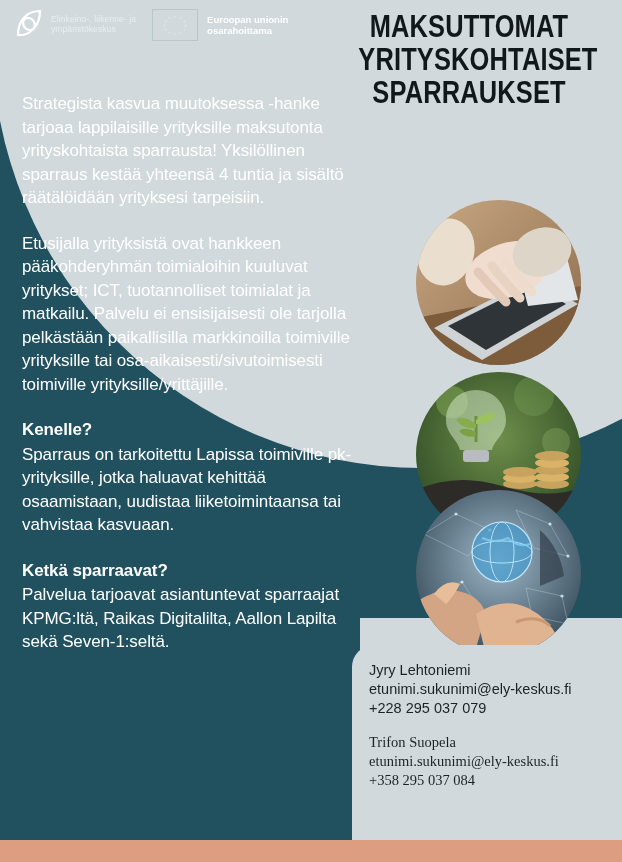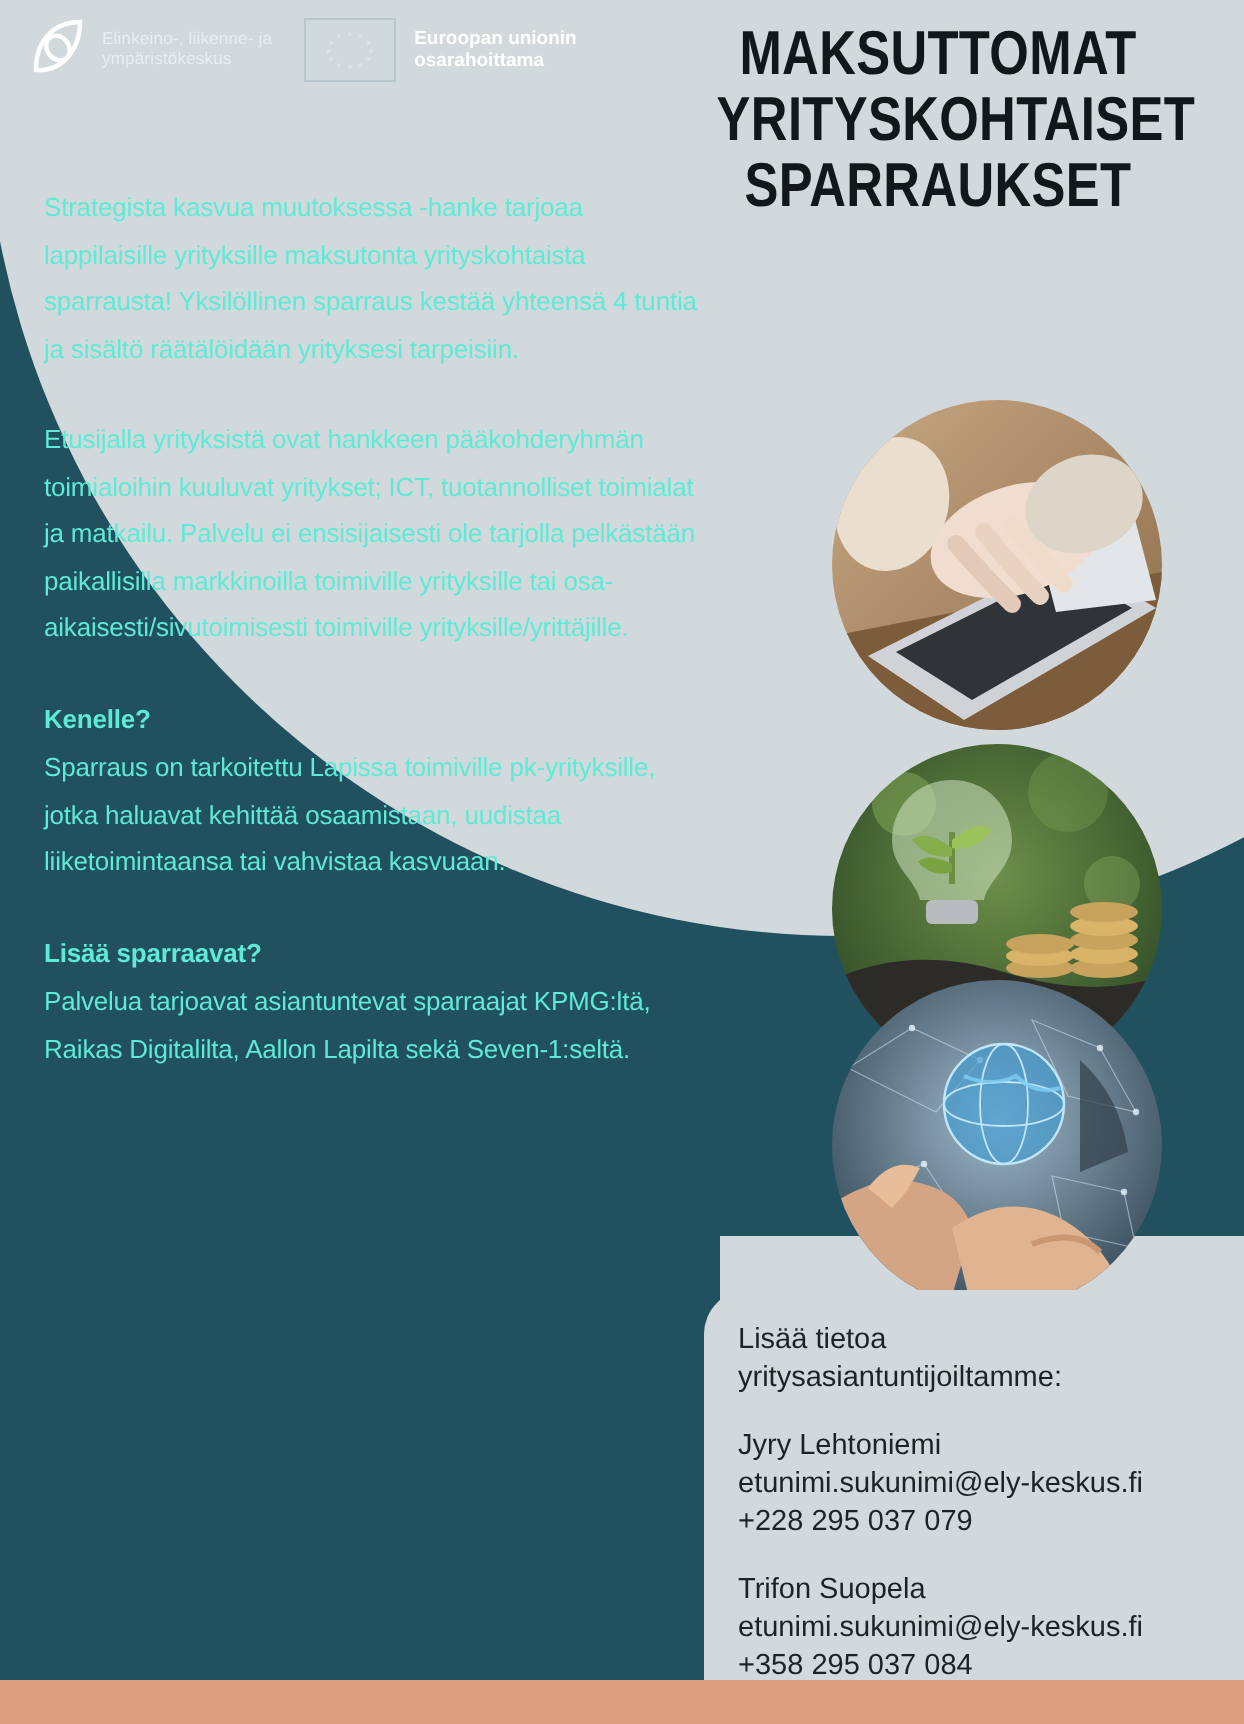--- a/index.html
+++ b/index.html
@@ -119,22 +119,22 @@
     z-index: 7;
   }
 
   
   .content {
     position: absolute;
     left: 22px;
     top: 92px;
     width: 330px;
     z-index: 5;
-    color: #5eead4;
-    font-size: 13px;
+    color: #ffffff;
+    font-size: 17px;
     line-height: 23.5px;
     letter-spacing: -0.1px;
   }
   .content p {
     margin: 0 0 22px 0;
   }
   .content p:last-child { margin-bottom: 0; }
   .sec-head {
     display: block;
     font-weight: bold;
@@ -164,21 +164,21 @@
     border-top-left-radius: 22px;
     border-top-right-radius: 22px;
     padding: 16px 0 0 17px;
     box-sizing: border-box;
     color: #1b2327;
     font-size: 14.5px;
     line-height: 19px;
     z-index: 8;
   }
   .contact .blk { margin-bottom: 15px; white-space: pre-line; }
-  .contact .blk:last-child { margin-bottom: 0; }
+  .contact .blk:last-child { margin-bottom: 0; font-family: Liberation Serif, serif; }
 </style>
 </head>
 <body>
 
 <div class="poster">
 
   <div class="light-blob"></div>
   <div class="right-panel"></div>
   <div class="bottom-lightblock"></div>
 
@@ -224,21 +224,21 @@
   </div>
 
   <div class="content">
     <p>Strategista kasvua muutoksessa -hanke tarjoaa lappilaisille yrityksille maksutonta yrityskohtaista sparrausta!  Yksilöllinen sparraus kestää yhteensä  4 tuntia ja sisältö räätälöidään yrityksesi tarpeisiin.</p>
     <p>Etusijalla yrityksistä ovat hankkeen pääkohderyhmän toimialoihin kuuluvat yritykset; ICT, tuotannolliset toimialat ja matkailu. Palvelu ei ensisijaisesti ole tarjolla pelkästään paikallisilla markkinoilla toimiville yrityksille tai osa-aikaisesti/sivutoimisesti toimiville yrityksille/yrittäjille.</p>
     <p>
       <span class="sec-head">Kenelle?</span>
       <span>Sparraus on tarkoitettu Lapissa toimiville pk-yrityksille, jotka haluavat kehittää osaamistaan, uudistaa liiketoimintaansa tai vahvistaa kasvuaan.</span>
     </p>
     <p>
-      <span class="sec-head">Lisää sparraavat?</span>
+      <span class="sec-head">Ketkä sparraavat?</span>
       <span>Palvelua tarjoavat asiantuntevat sparraajat KPMG:ltä, Raikas Digitalilta, Aallon Lapilta sekä Seven-1:seltä.</span>
     </p>
   </div>
 
   <div class="photo photo-laptop">
     <svg viewBox="0 0 165 165" width="165" height="165">
       <defs>
         <linearGradient id="gL" x1="0" y1="0" x2="1" y2="1">
           <stop offset="0" stop-color="#c9a884"></stop>
             <stop offset="1" stop-color="#8a6a48"></stop>
@@ -324,22 +324,20 @@
       <path d="M66 48 q14 6 26 0 q10 10 22 6" stroke="#7fd0f5" stroke-width="2" fill="none" opacity="0.8"></path>
       <path d="M0 112 q30 -20 56 -6 q10 6 14 18 l-10 34 L0 165 Z" fill="#d3a585"></path>
       <path d="M60 124 q26 -18 52 -6 q20 10 30 30 l-10 20 L70 165 Z" fill="#e0b391"></path>
       <path d="M18 104 q12 -16 26 -10 q-6 12 -14 20 Z" fill="#e7bd9a"></path>
       <path d="M100 132 q22 -8 34 4" stroke="#c99873" stroke-width="3" fill="none"></path>
       <path d="M124 40 q20 18 24 46 l-24 10 Z" fill="#36424e" opacity="0.75"></path>
     </svg>
   </div>
 
   <div class="contact">
-    <div class="blk">Lisää tietoa
-yritysasiantuntijoiltamme:</div>
     <div class="blk">Jyry Lehtoniemi
 etunimi.sukunimi@ely-keskus.fi
 +228 295 037 079</div>
     <div class="blk">Trifon Suopela
 etunimi.sukunimi@ely-keskus.fi
 +358 295 037 084</div>
   </div>
 
   <div class="footer-bar"></div>
 </div>

